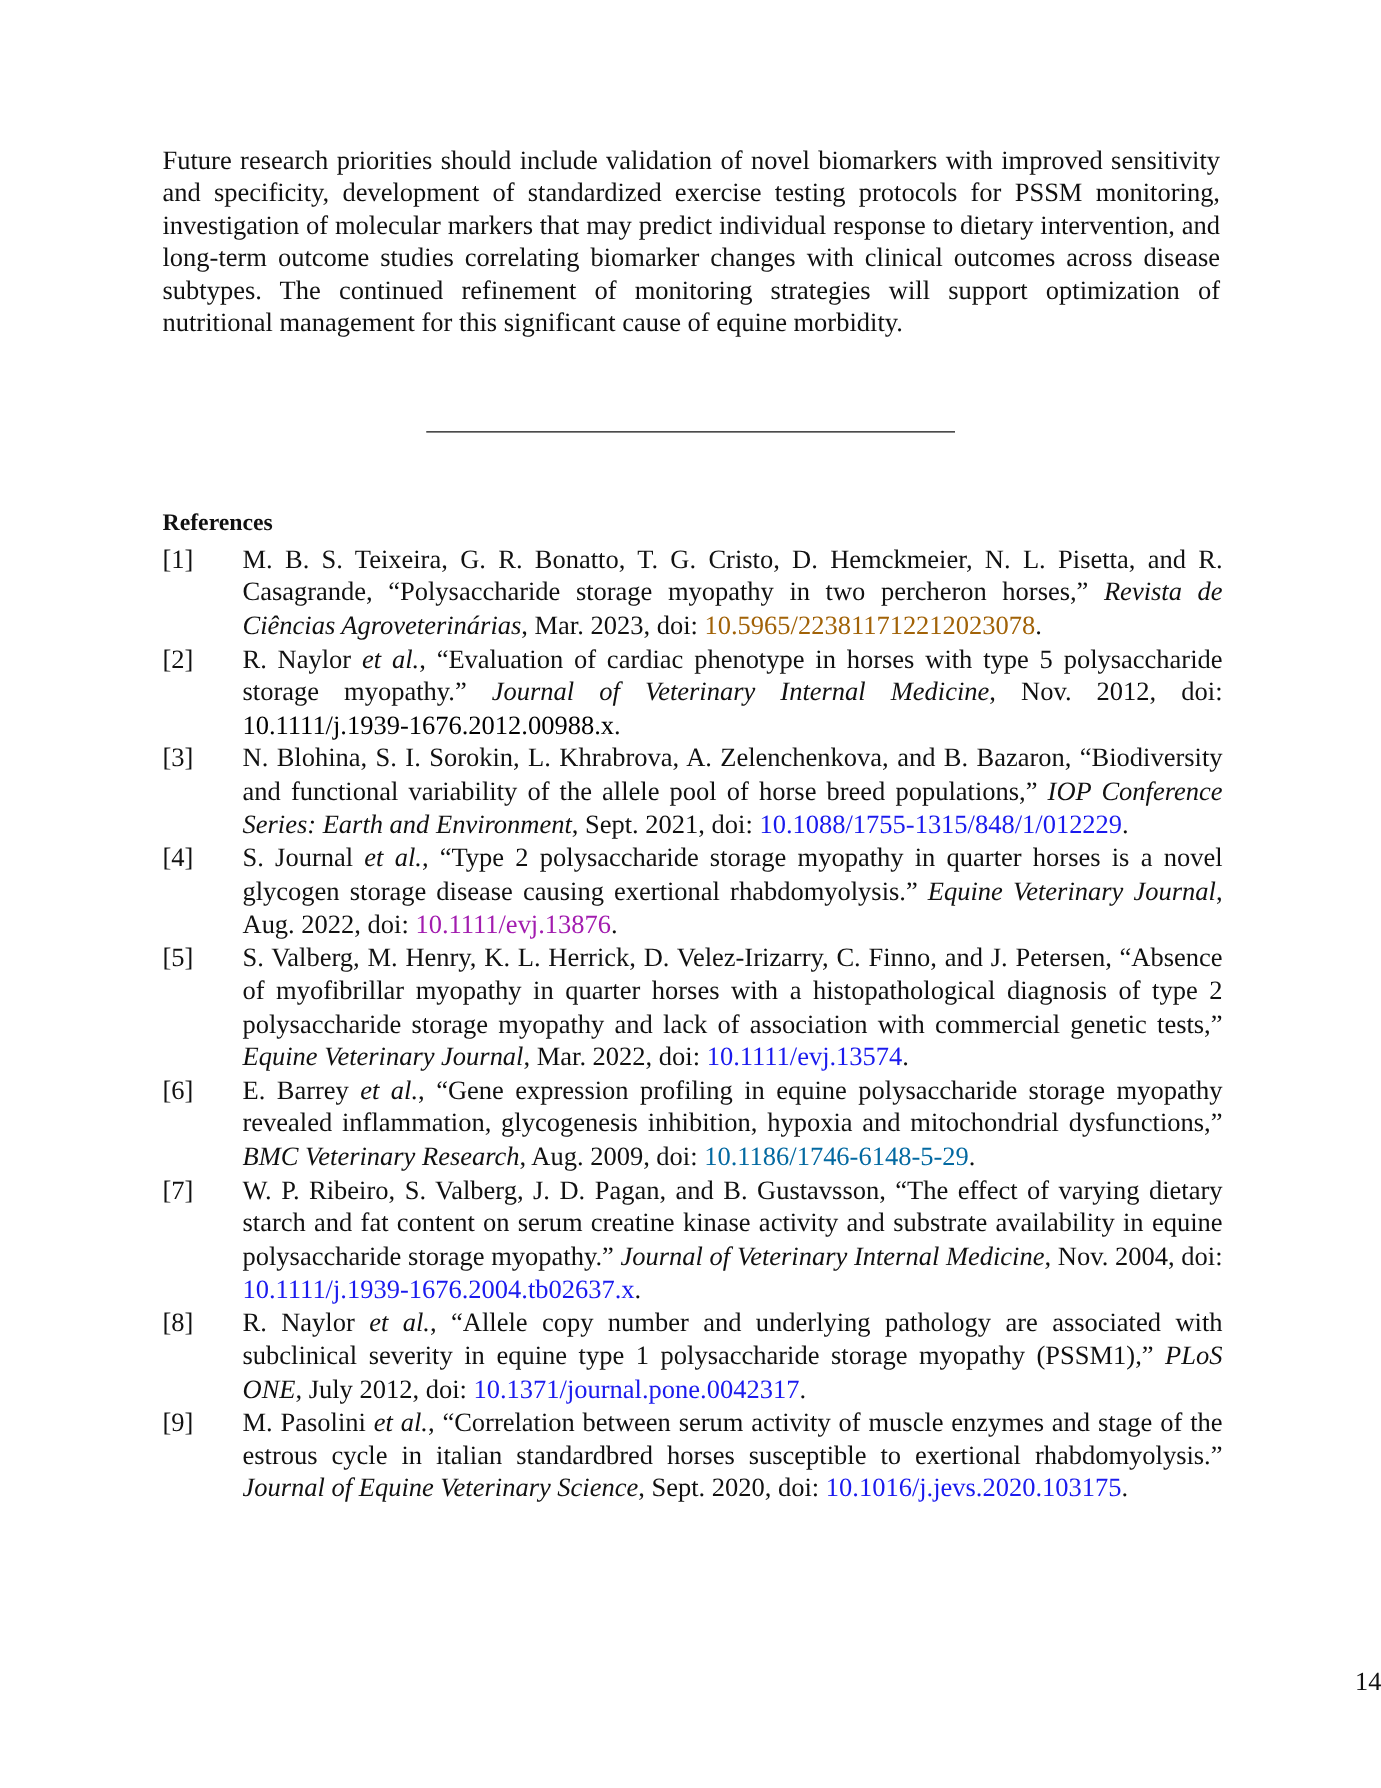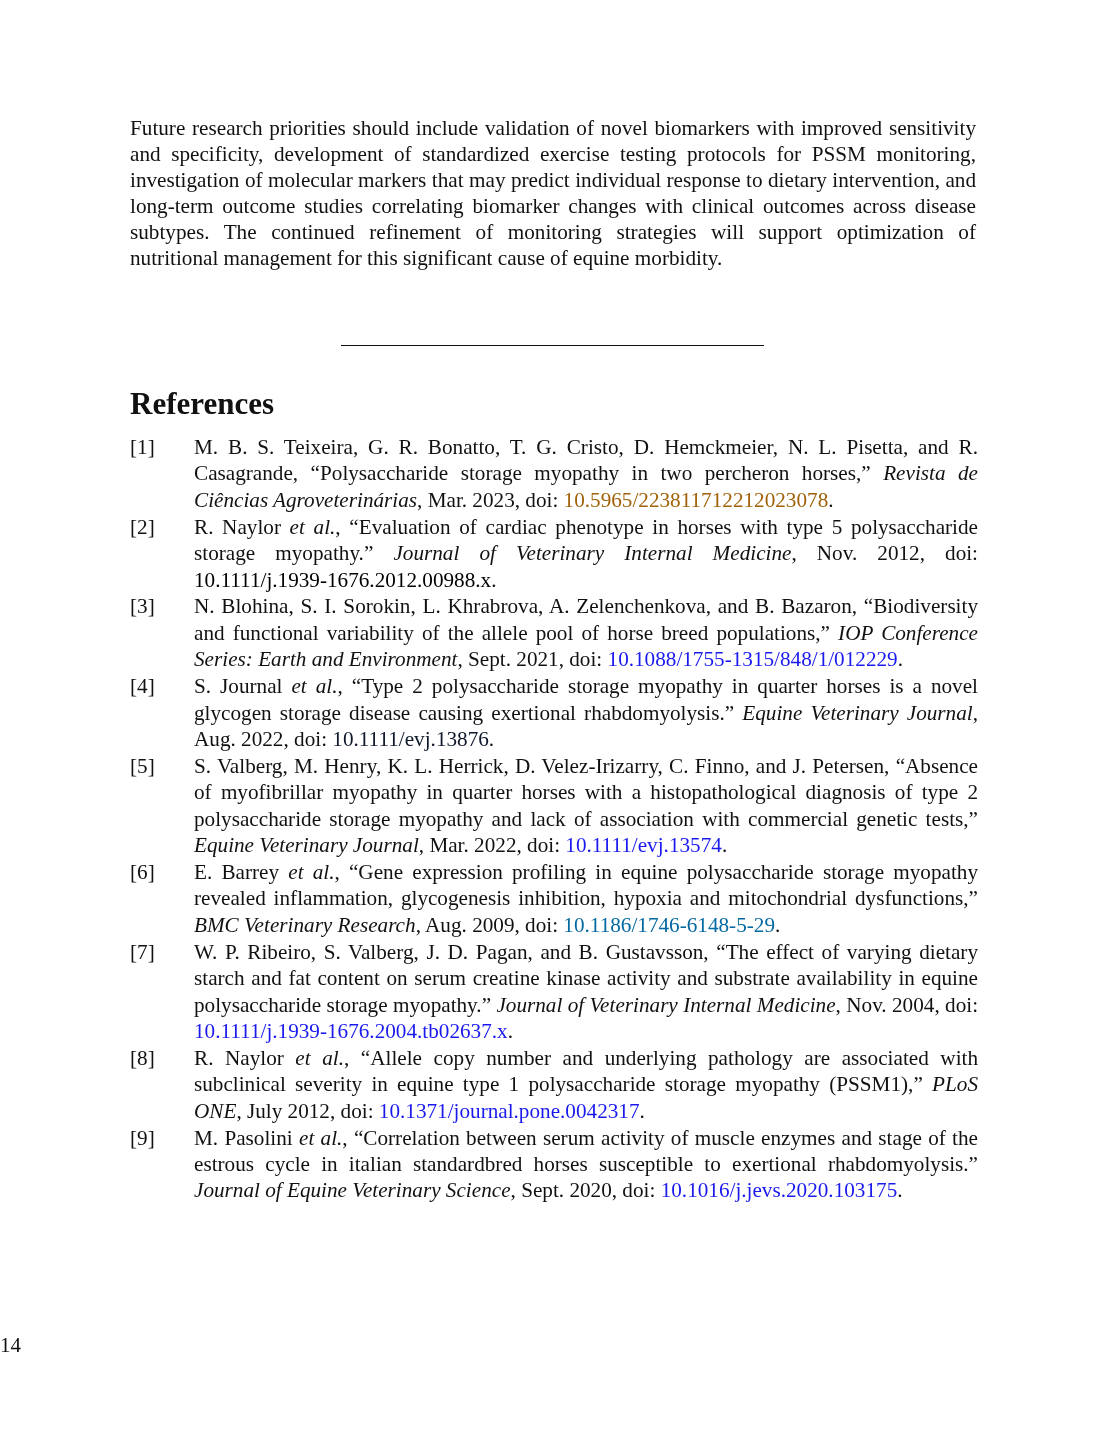--- a/index.html
+++ b/index.html
@@ -11,35 +11,35 @@
   .page { position: absolute; left: 130px; top: 115px; width: 846px; }
   .para {
     font-family: "Liberation Serif", serif;
     font-size: 21.2px; line-height: 26px; text-align: justify; margin: 0;
   }
   .rule {
     position: absolute; left: 341px; top: 345px; width: 423px; height: 0;
     border-top: 1.3px solid #111;
   }
   .refs-title {
-    position: absolute; left: 130px; top: 386px;
+    position: absolute; left: 130px; top: 408px;
     font-family: "Liberation Serif", serif; font-weight: bold;
-    font-size: 31px; margin: 0;
+    font-size: 19px; margin: 0;
   }
   .refs { position: absolute; left: 130px; top: 434px; width: 848px; }
   .ref {
     display: flex; font-family: "Liberation Serif", serif;
     font-size: 21.2px; line-height: 26.4px; margin-bottom: 0.5px;
   }
   .ref-num { width: 64px; flex: 0 0 64px; }
   .ref-body { flex: 1; text-align: justify; }
   .ref-body i { font-style: italic; }
   a.doi { color: #1a1aee; text-decoration: none; }
   .pagenum {
-    position: absolute; left: 0; width: 1105px; top: 1333px; text-align: left;
+    position: absolute; left: 0; width: 1105px; top: 1333px; text-align: right;
     font-family: "Liberation Serif", serif; font-size: 21px;
   }
 </style>
 </head>
 <body>
 
 <div class="page">
   <p class="para">Future research priorities should include validation of novel biomarkers with improved sensitivity and specificity, development of standardized exercise testing protocols for PSSM monitoring, investigation of molecular markers that may predict individual response to dietary intervention, and long-term outcome studies correlating biomarker changes with clinical outcomes across disease subtypes.  The continued refinement of monitoring strategies will support optimization of nutritional management for this significant cause of equine morbidity.</p>
 </div>
 
@@ -55,21 +55,21 @@
   <div class="ref">
     <span class="ref-num">[2]</span>
     <span class="ref-body"><span>R. Naylor </span><i>et al.</i><span>, “Evaluation of cardiac phenotype in horses with type 5 polysaccharide storage myopathy.” </span><i>Journal of Veterinary Internal Medicine</i><span>, Nov. 2012, doi: </span><a class="doi" style="color: #000000;">10.1111/j.1939-1676.2012.00988.x</a><span>.</span></span>
   </div>
   <div class="ref">
     <span class="ref-num">[3]</span>
     <span class="ref-body"><span>N. Blohina, S. I. Sorokin, L. Khrabrova, A. Zelenchenkova, and B. Bazaron, </span><i></i><span>“Biodiversity and functional variability of the allele pool of horse breed populations,” </span><i>IOP Conference Series: Earth and Environment</i><span>, Sept. 2021, doi: </span><a class="doi" style="color: rgb(26, 26, 238);">10.1088/1755-1315/848/1/012229</a><span>.</span></span>
   </div>
   <div class="ref">
     <span class="ref-num">[4]</span>
-    <span class="ref-body"><span>S. Journal </span><i>et al.</i><span>, “Type 2 polysaccharide storage myopathy in quarter horses is a novel glycogen storage disease causing exertional rhabdomyolysis.” </span><i>Equine Veterinary Journal</i><span>, Aug. 2022, doi: </span><a class="doi" style="color: #0f172a;">10.1111/evj.13876</a><span>.</span></span>
+    <span class="ref-body"><span>S. Journal </span><i>et al.</i><span>, “Type 2 polysaccharide storage myopathy in quarter horses is a novel glycogen storage disease causing exertional rhabdomyolysis.” </span><i>Equine Veterinary Journal</i><span>, Aug. 2022, doi: </span><a class="doi" style="color: #a21caf;">10.1111/evj.13876</a><span>.</span></span>
   </div>
   <div class="ref">
     <span class="ref-num">[5]</span>
     <span class="ref-body"><span>S. Valberg, M. Henry, K. L. Herrick, D. Velez-Irizarry, C. Finno, and J. Petersen, </span><i></i><span>“Absence of myofibrillar myopathy in quarter horses with a histopathological diagnosis of type 2 polysaccharide storage myopathy and lack of association with commercial genetic tests,” </span><i>Equine Veterinary Journal</i><span>, Mar. 2022, doi: </span><a class="doi" style="color: rgb(26, 26, 238);">10.1111/evj.13574</a><span>.</span></span>
   </div>
   <div class="ref">
     <span class="ref-num">[6]</span>
     <span class="ref-body"><span>E. Barrey </span><i>et al.</i><span>, “Gene expression profiling in equine polysaccharide storage myopathy revealed inflammation, glycogenesis inhibition, hypoxia and mitochondrial dysfunctions,” </span><i>BMC Veterinary Research</i><span>, Aug. 2009, doi: </span><a class="doi" style="color: #0369a1;">10.1186/1746-6148-5-29</a><span>.</span></span>
   </div>
   <div class="ref">

